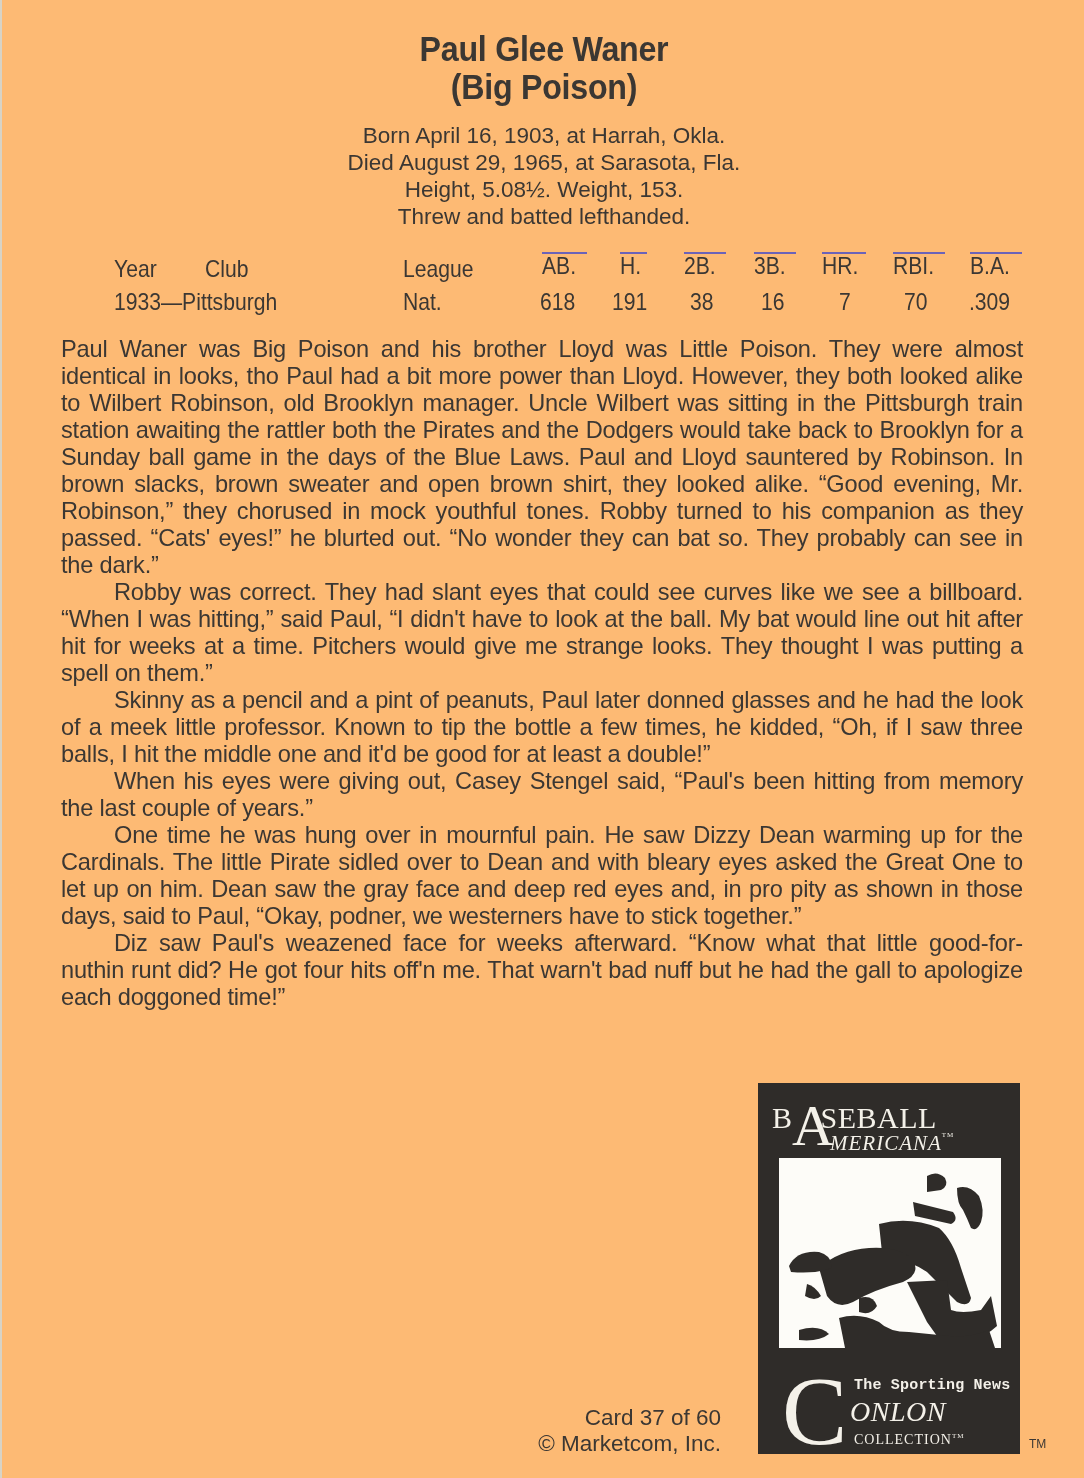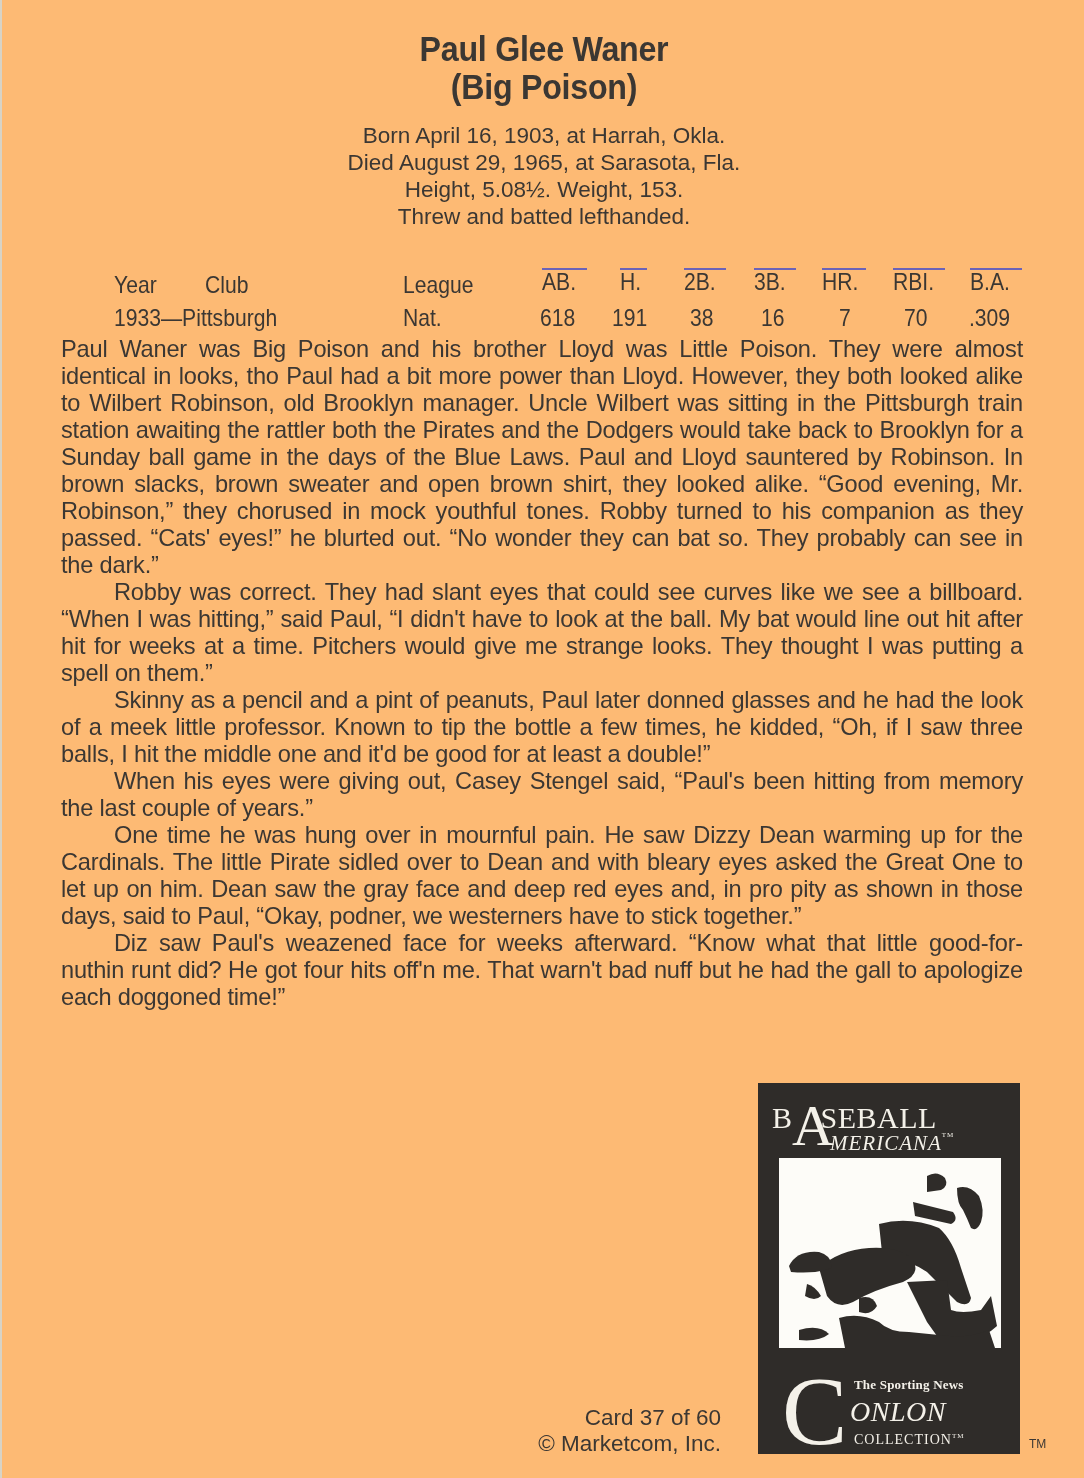--- a/index.html
+++ b/index.html
@@ -40,21 +40,20 @@
     font-size: 22.5px;
     line-height: 27px;
   }
   .stats {
     position: absolute;
     top: 252px;
     left: 112px;
     width: 910px;
     font-size: 24px;
     line-height: 33px;
-    margin-top: 16px;
   }
   .stats .row {
     position: relative;
     height: 33px;
   }
   .stats span {
     position: absolute;
     white-space: nowrap;
     transform-origin: left center;
   }
@@ -149,23 +148,23 @@
     position: absolute;
     left: 24px;
     top: 0px;
     font-size: 98px;
     line-height: 96px;
   }
   .logo .tsn {
     position: absolute;
     left: 96px;
     top: 14px;
-    font-size: 13px;
+    font-size: 15px;
     font-weight: bold;
-    font-family: Liberation Serif, serif;
+    font-family: Liberation Mono, monospace;
     letter-spacing: 0.2px;
   }
   .logo .onlon {
     position: absolute;
     left: 92px;
     top: 28px;
     font-size: 28px;
     line-height: 42px;
     letter-spacing: 0.5px;
     font-style: italic;

